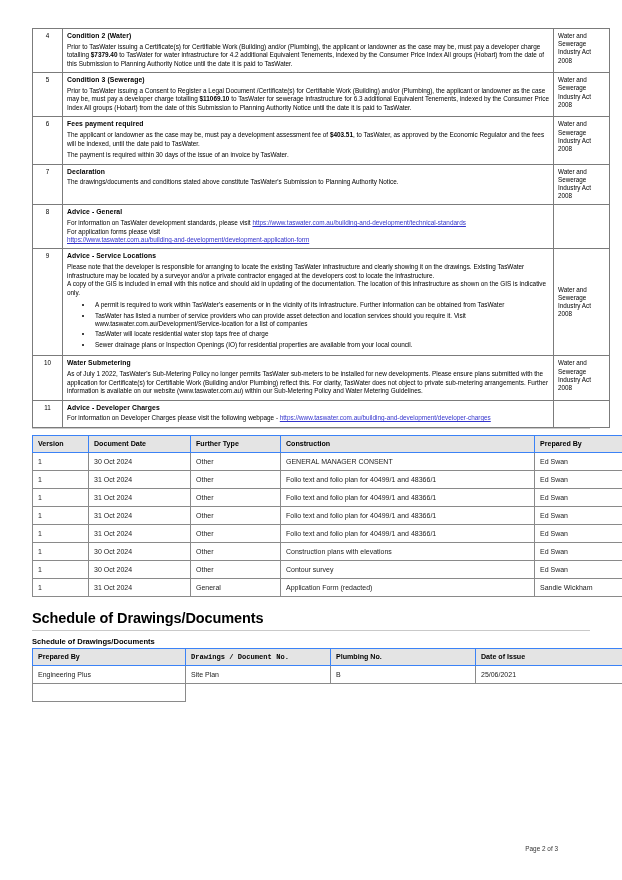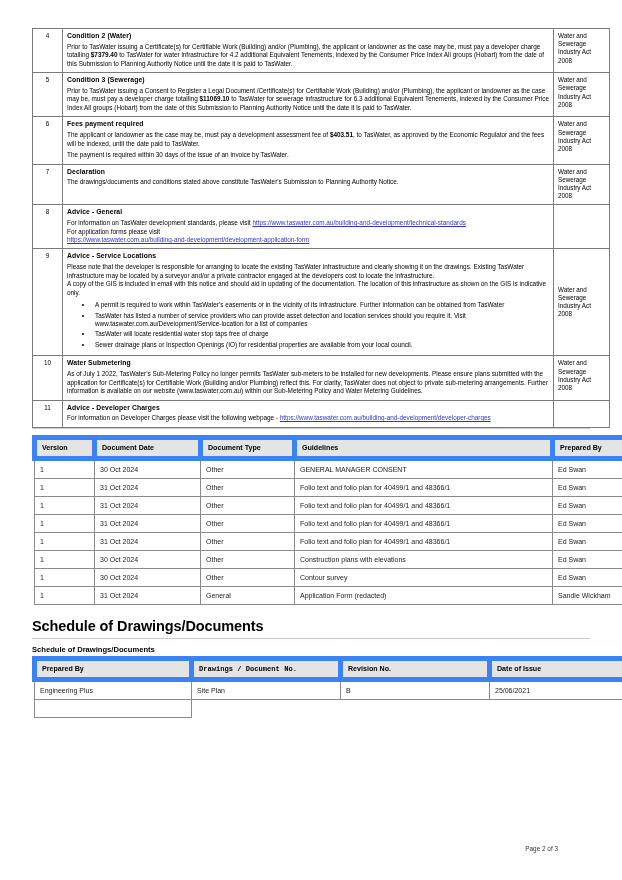--- a/index.html
+++ b/index.html
@@ -106,21 +106,21 @@
   }
 
   
   table.data {
     border-collapse: collapse;
     table-layout: fixed;
     width: 558px;
   }
   table.data th {
     background: #e4e4e4;
-    border: 5px solid #3b82f6;
+    border: 1px solid #3b82f6;
     font-size: 7.1px;
     font-weight: bold;
     text-align: left;
     padding: 4px 4px 4px 5px;
     color: #000;
   }
   table.data td {
     border: 1px solid #8a8a8a;
     font-size: 7px;
     padding: 4px 4px 4px 5px;
@@ -254,22 +254,22 @@
     </tbody>
   </table>
 
   <hr class="rule">
 
   <table class="data">
     <thead>
       <tr>
         <th class="c-version">Version</th>
         <th class="c-docdate">Document Date</th>
-        <th class="c-doctype">Document Type</th>
-        <th class="c-desc">Guidelines</th>
+        <th class="c-doctype">Further Type</th>
+        <th class="c-desc">Construction</th>
         <th class="c-prepby">Prepared By</th>
       </tr>
     </thead>
     <tbody>
       <tr>
         <td>1</td>
         <td>30 Oct 2024</td>
         <td>Other</td>
         <td>GENERAL MANAGER CONSENT</td>
         <td>Ed Swan</td>
@@ -329,21 +329,21 @@
   <h2 class="section">Schedule of Drawings/Documents</h2>
   <hr class="rule">
 
   <div class="sched-wrap">
     <h3 class="subsection">Schedule of Drawings/Documents</h3>
     <table class="data">
       <thead>
         <tr>
           <th class="s-prep">Prepared By</th>
           <th class="s-draw">Drawings / Document No.</th>
-          <th class="s-rev">Revision No.</th>
+          <th class="s-rev">Plumbing No.</th>
           <th class="s-date">Date of Issue</th>
         </tr>
       </thead>
       <tbody>
         <tr>
           <td>Engineering Plus</td>
           <td>Site Plan</td>
           <td>B</td>
           <td>25/06/2021</td>
         </tr>

